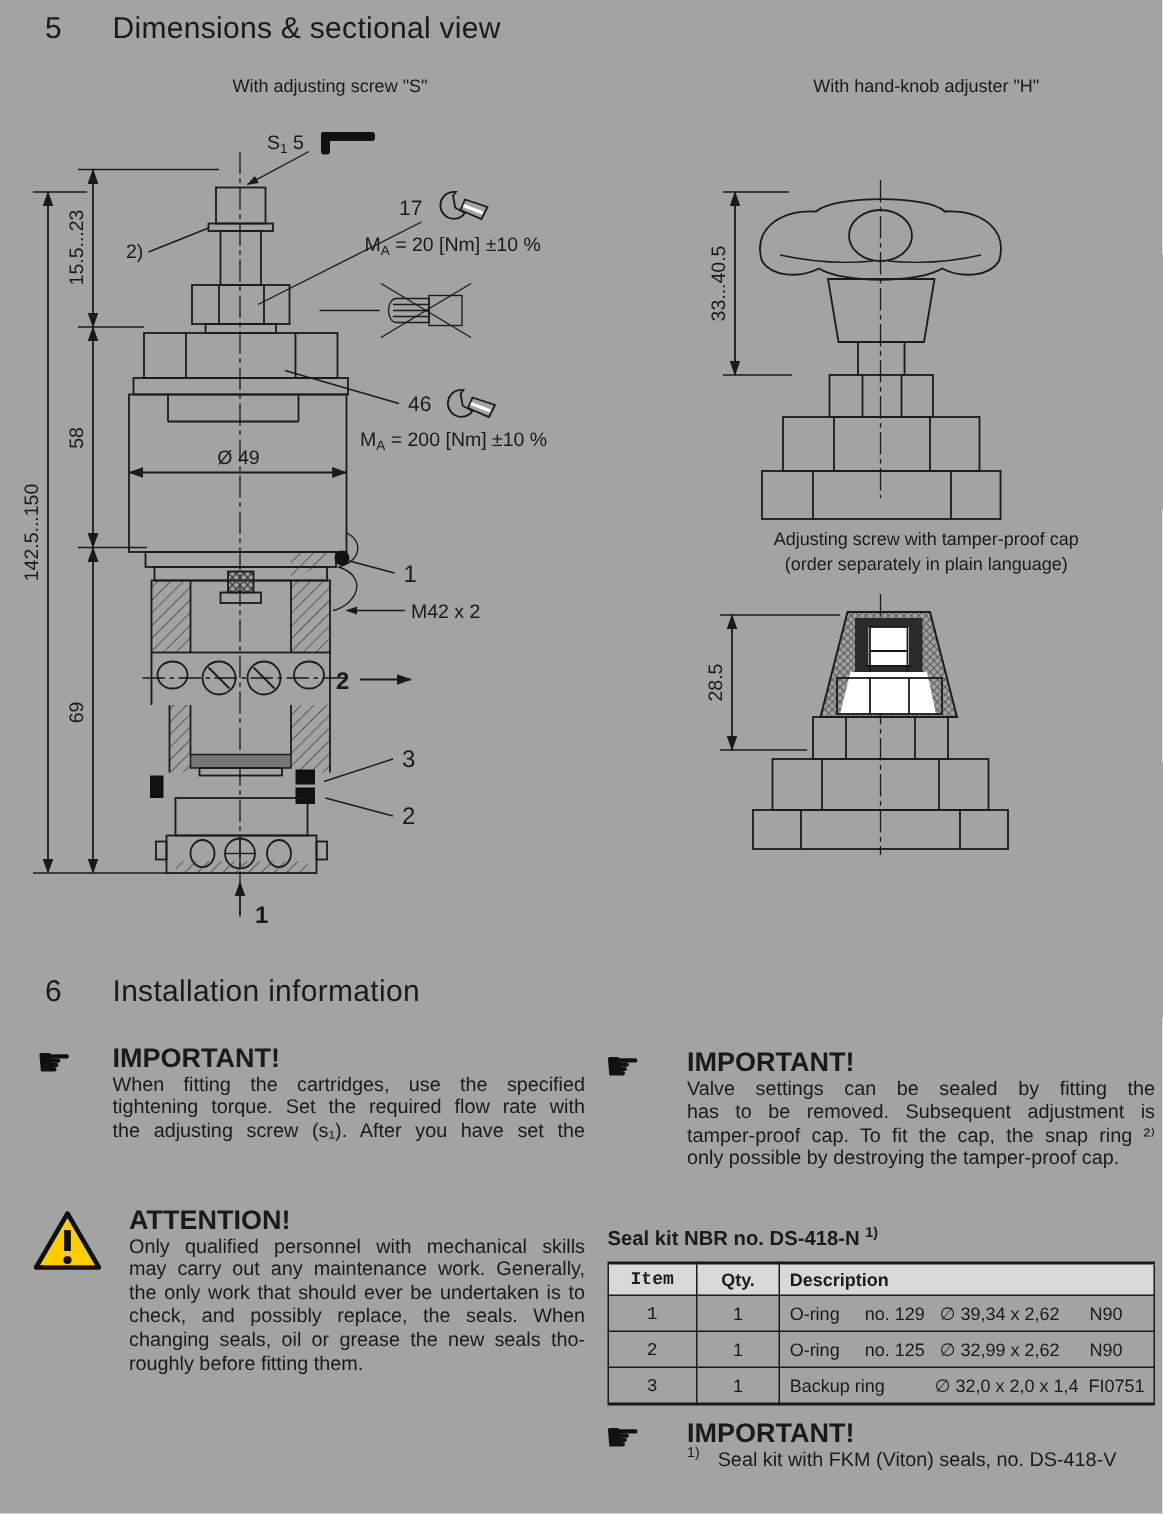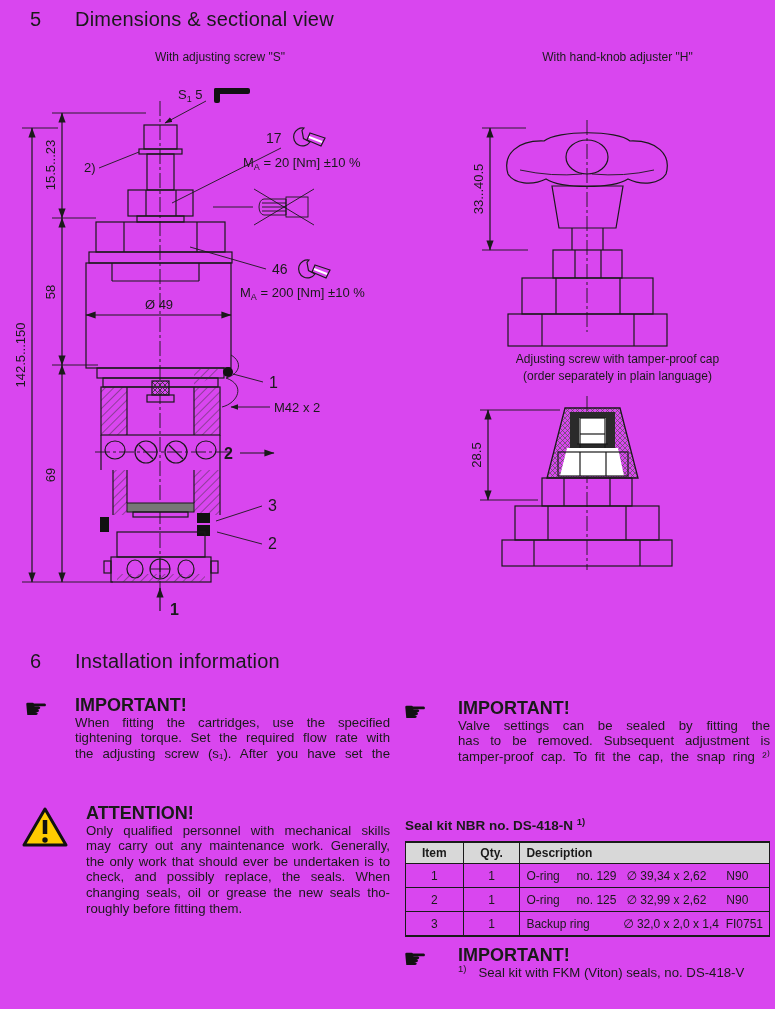--- a/index.html
+++ b/index.html
@@ -1,34 +1,34 @@
 <!DOCTYPE html>
 <html><head>
 <meta charset="utf-8">
 <style>
   html,body{margin:0;padding:0;background:#fff;}
-  .page{position:relative;width:775px;height:1009px;background:#d946ef;overflow:hidden;
+  .page{position:relative;width:775px;height:1009px;background:#a3a3a3;overflow:hidden;
         font-family:"Liberation Sans","DejaVu Sans",sans-serif;color:#1a1a1a;}
   .sec-head{position:absolute;left:30px;font-size:20px;letter-spacing:.2px;white-space:nowrap;}
   .sec-num{display:inline-block;width:45px;}
   .caption{position:absolute;font-size:12px;text-align:center;}
   .note{position:absolute;display:flex;align-items:flex-start;}
   .note .icon-col{flex:none;text-align:left;}
   .note .body{font-size:13.2px;line-height:15.6px;}
   .note h4{margin:0 0 1px 0;font-size:18px;font-weight:bold;}
   .jline{text-align:justify;text-align-last:justify;}
   .manicule{font-family:"DejaVu Sans",sans-serif;font-size:27px;line-height:22px;color:#111;display:block;}
   .seal-head{position:absolute;left:405px;top:818px;font-size:13.5px;font-weight:bold;}
   sup{font-size:9.5px;vertical-align:super;line-height:0;}
   table.seal{position:absolute;left:405px;top:841px;width:365px;border-collapse:collapse;
              font-size:12px;border-top:2px solid #1a1a1a;border-bottom:2px solid #1a1a1a;}
   table.seal th,table.seal td{border:1px solid #1a1a1a;padding:0 6px;}
   table.seal th{background:#d8d8d8;height:20px;font-weight:bold;}
   table.seal td{height:23px;}
-  .c-item{width:58px;text-align:center;}
+  .c-item{width:58px;text-align:center;font-family:Liberation Mono, monospace;}
   .c-qty{width:58px;text-align:center;}
   .c-desc{text-align:left;white-space:pre;}
   svg{position:absolute;overflow:visible;}
   svg text{font-family:"Liberation Sans","DejaVu Sans",sans-serif;fill:#1a1a1a;font-size:13px;}
   svg .lab14{font-size:14px;}
   svg .co{font-size:16px;}
   svg .cob{font-size:16px;font-weight:bold;}
   svg .subtx{font-size:9px;}
   svg .ln{stroke:#1a1a1a;stroke-width:1.2;fill:none;}
   svg .thin{stroke:#1a1a1a;stroke-width:0.9;fill:none;}
@@ -319,20 +319,21 @@
 
   <div class="note" style="left:403px;top:701px;width:369px;gap:15px">
     <div class="icon-col" style="width:40px">
       <span class="manicule">☛</span>
     </div>
     <div class="body" style="width:312px">
       <h4>IMPORTANT!</h4>
       <div class="jline">Valve settings can be sealed by fitting the</div>
       <div class="jline">has to be removed. Subsequent adjustment is</div>
       <div class="jline">tamper-proof cap. To fit the cap, the snap ring ²⁾</div>
+      <div>only possible by destroying the tamper-proof cap.</div>
     </div>
   </div>
 
   <div class="seal-head">
     <span>Seal kit NBR no. DS-418-N</span> <sup>1)</sup>
   </div>
 
   <table class="seal">
     <thead>
       <tr>

